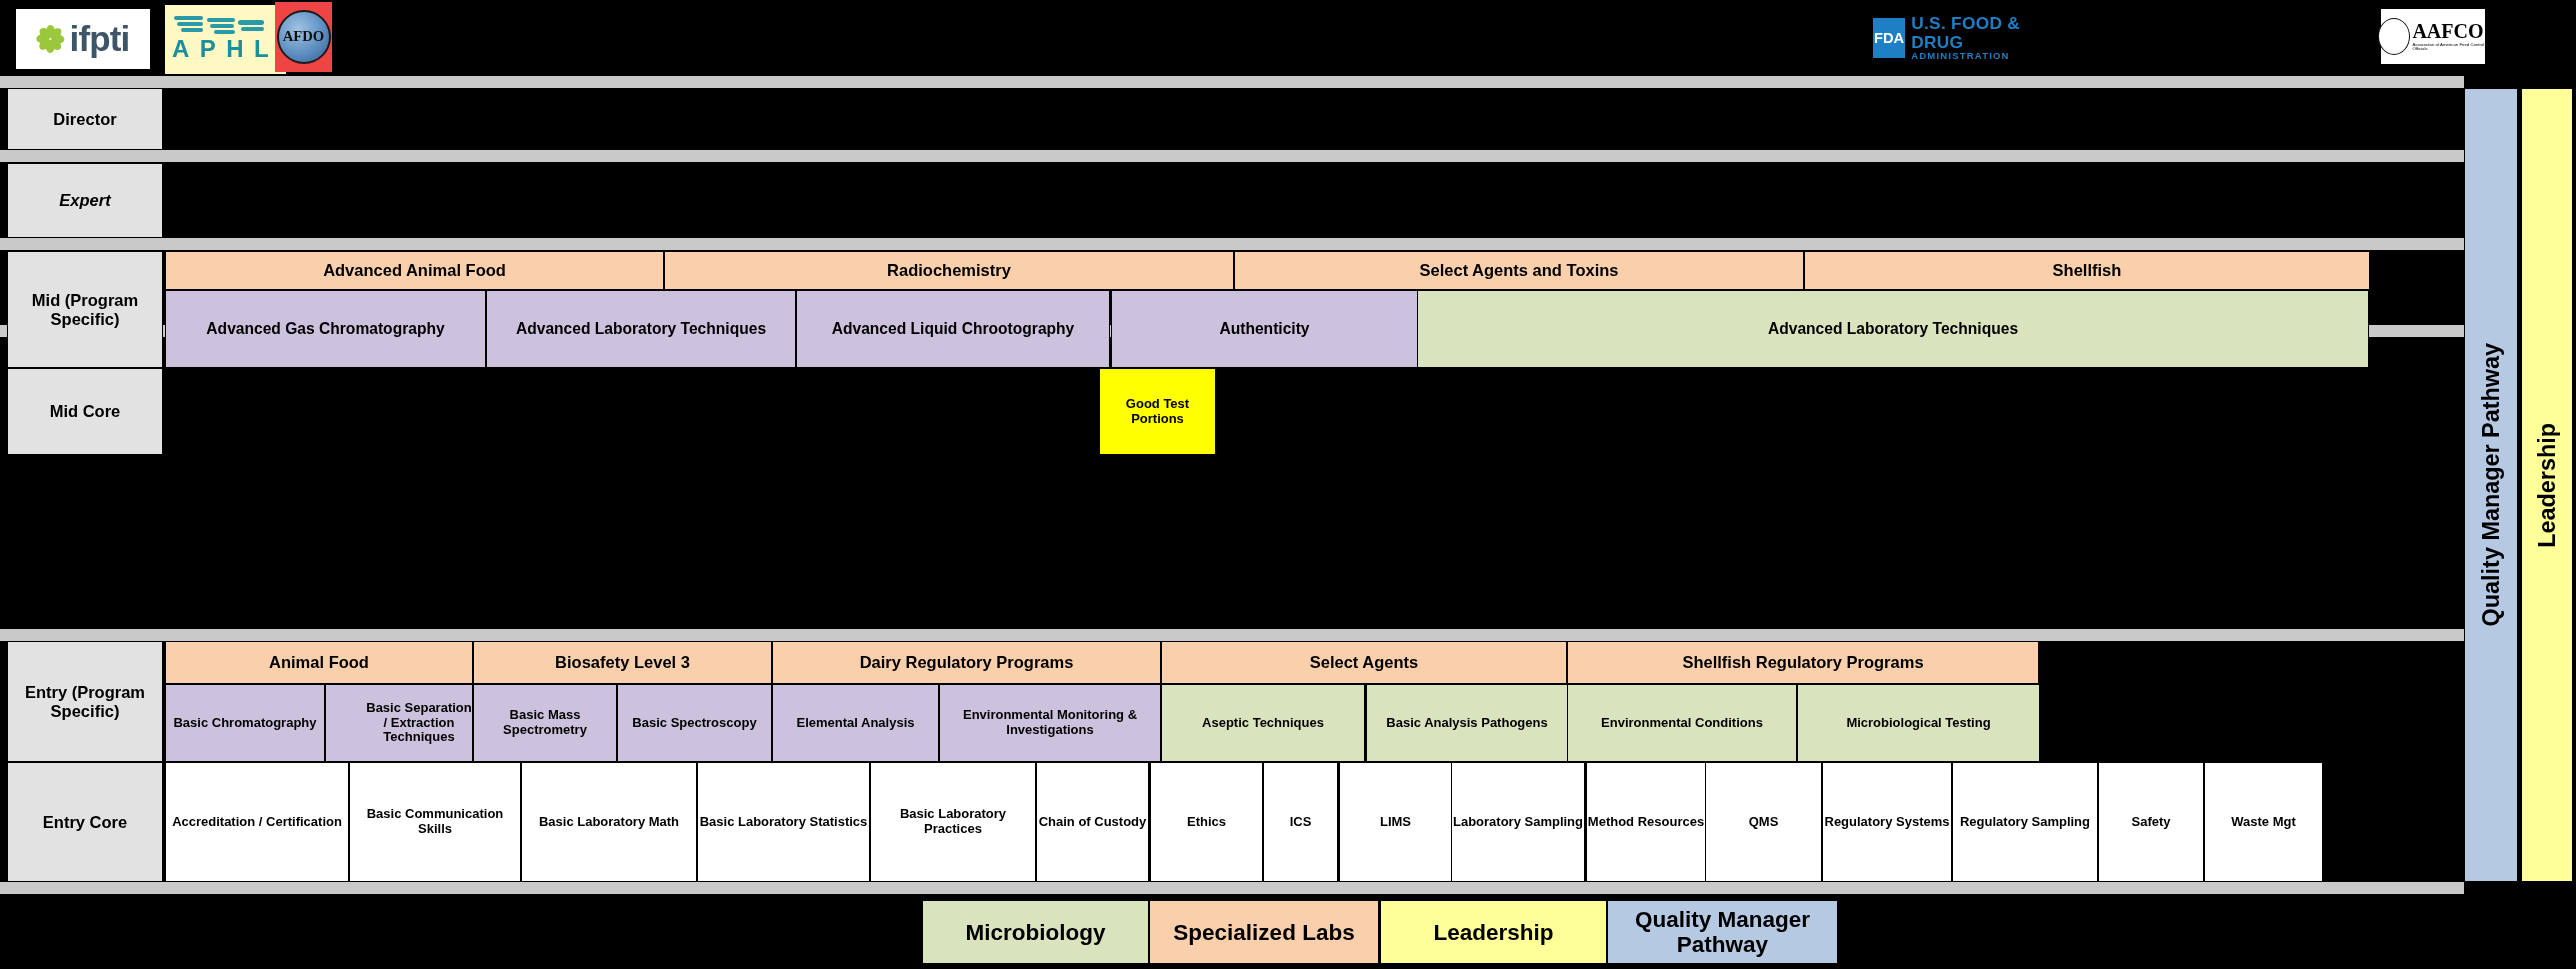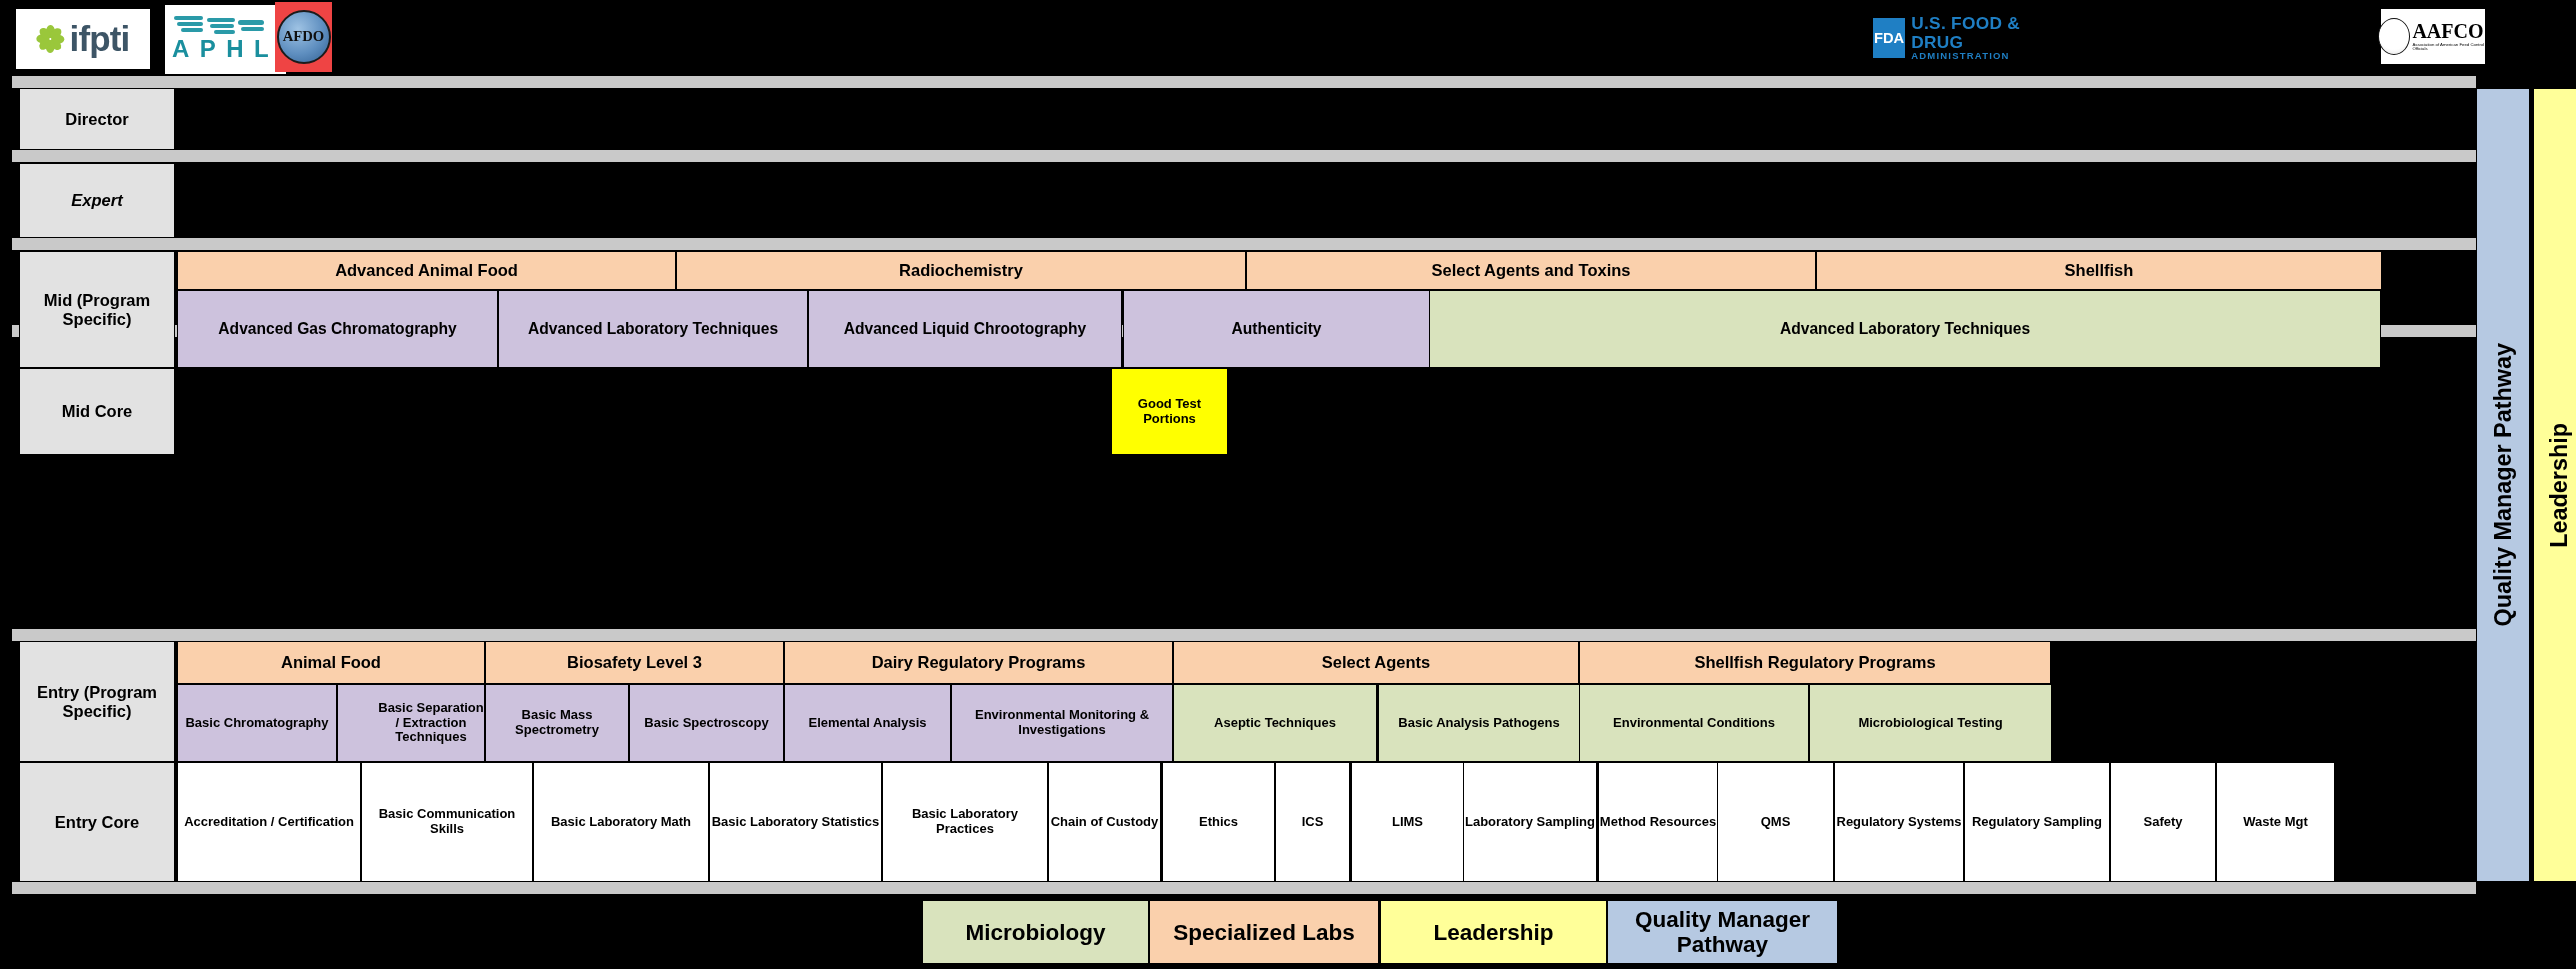--- a/index.html
+++ b/index.html
@@ -9,21 +9,21 @@
     color:#000;
     overflow:hidden;
     position:relative;
   }
   
   #logo-bar{
     position:absolute;left:0;top:0;width:2576px;height:76px;background:#000;
   }
   .logo-box{position:absolute;background:#fff;display:flex;align-items:center;justify-content:center;}
   #logo-ifpti{left:15.6px;top:8.7px;width:134px;height:60px;}
-  #logo-aphl{left:165px;top:5.2px;width:121px;height:69px;background:#ffffff;}
+  #logo-aphl{left:165px;top:5.2px;width:121px;height:69px;background:#fef9c3;}
   #logo-afdo{left:275px;top:1.7px;width:57px;height:70px;background:#ef4444;}
   #logo-fda{left:1873px;top:17.3px;width:191px;height:41px;background:#000;}
   #logo-aafco{left:2381px;top:8.7px;width:104px;height:55px;background:#fff;}
 
   .ifpti-txt{font-size:35px;font-weight:600;color:#3d5566;letter-spacing:-0.9px;}
   .ifpti-mark{width:29.4px;height:29.4px;margin-right:4.3px;position:relative;}
   .ifpti-mark span{
     position:absolute;left:10.4px;top:0.9px;width:8.7px;height:13px;
     background:#9ac73b;border-radius:50%;transform-origin:50% 14px;
   }
@@ -43,21 +43,21 @@
   .fda-txt{margin-left:6px;line-height:1.06;}
   .fda-l1{font-size:17.3px;font-weight:700;color:#1f7fc4;letter-spacing:0.3px;}
   .fda-l2{font-size:9.5px;font-weight:700;color:#1f7fc4;letter-spacing:1.2px;}
   .aafco-wrap{display:flex;align-items:center;padding:0 3.5px;}
   .aafco-seal{width:35px;height:35px;border-radius:50%;border:1.7px solid #111;margin-right:2.6px;
      background:radial-gradient(circle at 50% 45%, #fff 60%, #ddd 100%);}
   .aafco-name{font-size:20px;font-weight:700;font-family:"Liberation Serif",serif;line-height:1;}
   .aafco-sub{font-size:4.3px;line-height:1;margin-top:1.7px;}
 
   
-  #matrix{position:absolute;left:12px;top:76px;width:2432px;height:819px;background:#000;}
+  #matrix{position:absolute;left:0;top:76px;width:2432px;height:819px;background:#000;}
   .sep{position:absolute;left:0;width:2464px;height:12px;background:#c9c9c9;}
 
   .rowlabel{
     position:absolute;left:7px;width:156px;
     background:#e2e2e2;border:1.7px solid #000;
     display:flex;align-items:center;justify-content:center;text-align:center;
     font-size:16.5px;font-weight:700;line-height:1.15;box-sizing:border-box;
   }
   .content{position:absolute;left:165px;}
   .cell{

